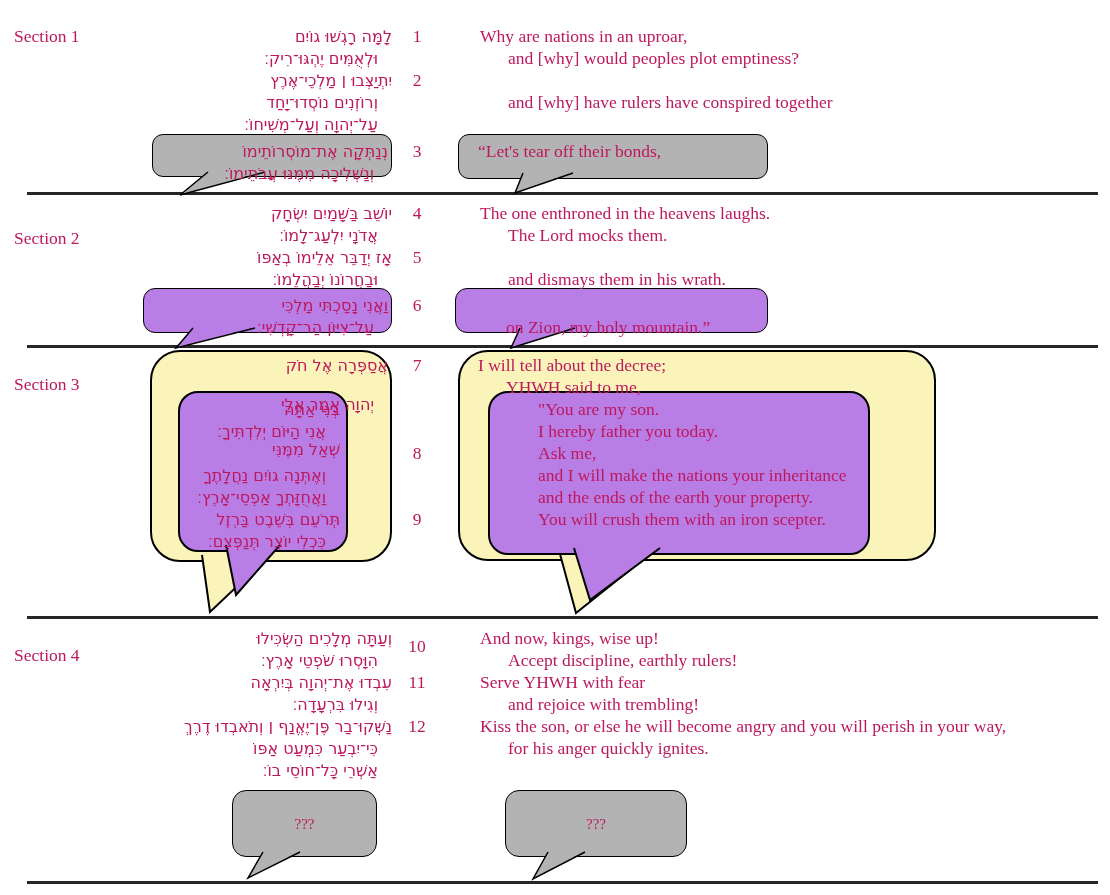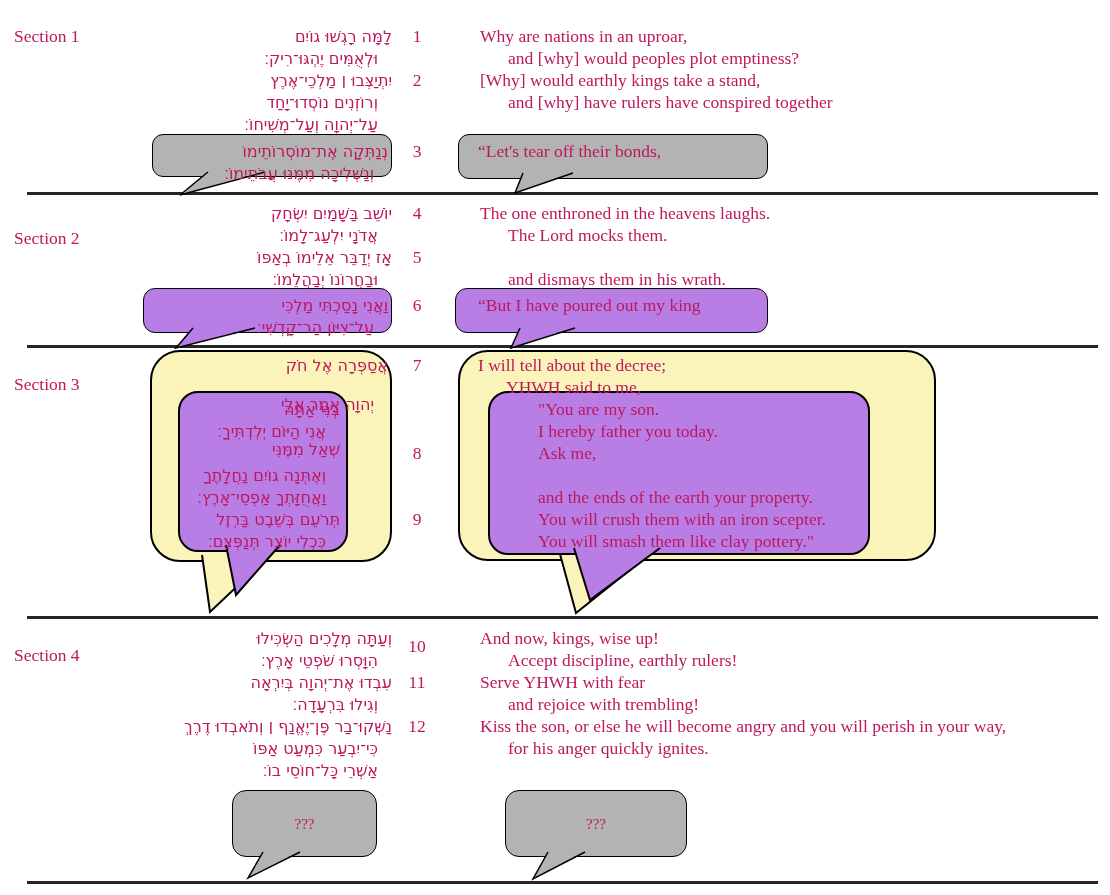--- a/index.html
+++ b/index.html
@@ -99,62 +99,61 @@
   <div class="heb r2" style="top:114px">עַל־יְהוָה וְעַל־מְשִׁיחוֹ׃</div>
   <div class="heb r3" style="top:141px">נְנַתְּקָה אֶת־מוֹסְרוֹתֵימוֹ</div>
   <div class="heb r4" style="top:163px">וְנַשְׁלִיכָה מִמֶּנּוּ עֲבֹתֵימוֹ׃</div>
 
   <div class="vnum" style="top:26px">1</div>
   <div class="vnum" style="top:70px">2</div>
   <div class="vnum" style="top:141px">3</div>
 
   <div class="eng e1" style="top:26px">Why are nations in an uproar,</div>
   <div class="eng e2" style="top:48px">and [why] would peoples plot emptiness?</div>
-  <div class="eng e1" style="top:70px">[Why] would earthly kings take a stand,</div>
   <div class="eng e2" style="top:92px">and [why] have rulers have conspired together</div>
   <div class="eng e3" style="top:141px">“Let's tear off their bonds,</div>
 
   <div class="heb r1" style="top:203px">יוֹשֵׁב בַּשָּׁמַיִם יִשְׂחָק</div>
   <div class="heb r2" style="top:225px">אֲדֹנָי יִלְעַג־לָמוֹ׃</div>
   <div class="heb r1" style="top:247px">אָז יְדַבֵּר אֵלֵימוֹ בְאַפּוֹ</div>
   <div class="heb r2" style="top:269px">וּבַחֲרוֹנוֹ יְבַהֲלֵמוֹ׃</div>
   <div class="heb r3" style="top:295px">וַאֲנִי נָסַכְתִּי מַלְכִּי</div>
   <div class="heb r4" style="top:317px">עַל־צִיּוֹן הַר־קָדְשִׁי׃</div>
 
   <div class="vnum" style="top:203px">4</div>
   <div class="vnum" style="top:247px">5</div>
   <div class="vnum" style="top:295px">6</div>
 
   <div class="eng e1" style="top:203px">The one enthroned in the heavens laughs.</div>
   <div class="eng e2" style="top:225px">The Lord mocks them.</div>
   <div class="eng e2" style="top:269px">and dismays them in his wrath.</div>
-  <div class="eng e3" style="top:295px">“But I have poured out my king</div>
+  <div class="eng e4" style="top:317px">on Zion, my holy mountain.”</div>
 
   <div class="heb r3" style="top:355px">אֲסַפְּרָה אֶל חֹק</div>
   <div class="heb r4" style="top:394px">יְהוָה אָמַר אֵלַי</div>
   <div class="heb r5" style="top:399px">בְּנִי אַתָּה</div>
   <div class="heb r6" style="top:421px">אֲנִי הַיּוֹם יְלִדְתִּיךָ׃</div>
   <div class="heb r5" style="top:439px">שְׁאַל מִמֶּנִּי</div>
   <div class="heb r6" style="top:465px">וְאֶתְּנָה גוֹיִם נַחֲלָתֶךָ</div>
   <div class="heb r6" style="top:487px">וַאֲחֻזָּתְךָ אַפְסֵי־אָרֶץ׃</div>
   <div class="heb r5" style="top:509px">תְּרֹעֵם בְּשֵׁבֶט בַּרְזֶל</div>
   <div class="heb r6" style="top:531px">כִּכְלִי יוֹצֵר תְּנַפְּצֵם׃</div>
 
   <div class="vnum" style="top:355px">7</div>
   <div class="vnum" style="top:443px">8</div>
   <div class="vnum" style="top:509px">9</div>
 
   <div class="eng e3" style="top:355px">I will tell about the decree;</div>
   <div class="eng e4" style="top:377px">YHWH said to me,</div>
   <div class="eng e5" style="top:399px">"You are my son.</div>
   <div class="eng e5" style="top:421px">I hereby father you today.</div>
   <div class="eng e5" style="top:443px">Ask me,</div>
+  <div class="eng e5" style="top:465px">and I will make the nations your inheritance</div>
   <div class="eng e5" style="top:487px">and the ends of the earth your property.</div>
   <div class="eng e5" style="top:509px">You will crush them with an iron scepter.</div>
-  <div class="eng e5" style="top:531px">You will smash them like clay pottery."</div>
 
   <div class="heb r1" style="top:628px">וְעַתָּה מְלָכִים הַשְׂכִּילוּ</div>
   <div class="heb r2" style="top:650px">הִוָּסְרוּ שֹׁפְטֵי אָרֶץ׃</div>
   <div class="heb r1" style="top:672px">עִבְדוּ אֶת־יְהוָה בְּיִרְאָה</div>
   <div class="heb r2" style="top:694px">וְגִילוּ בִּרְעָדָה׃</div>
   <div class="heb r1" style="top:716px">נַשְּׁקוּ־בַר פֶּן־יֶאֱנַף ׀ וְתֹאבְדוּ דֶרֶךְ</div>
   <div class="heb r2" style="top:738px">כִּי־יִבְעַר כִּמְעַט אַפּוֹ</div>
   <div class="heb r2" style="top:760px">אַשְׁרֵי כָּל־חוֹסֵי בוֹ׃</div>
 
   <div class="vnum" style="top:636px">10</div>

